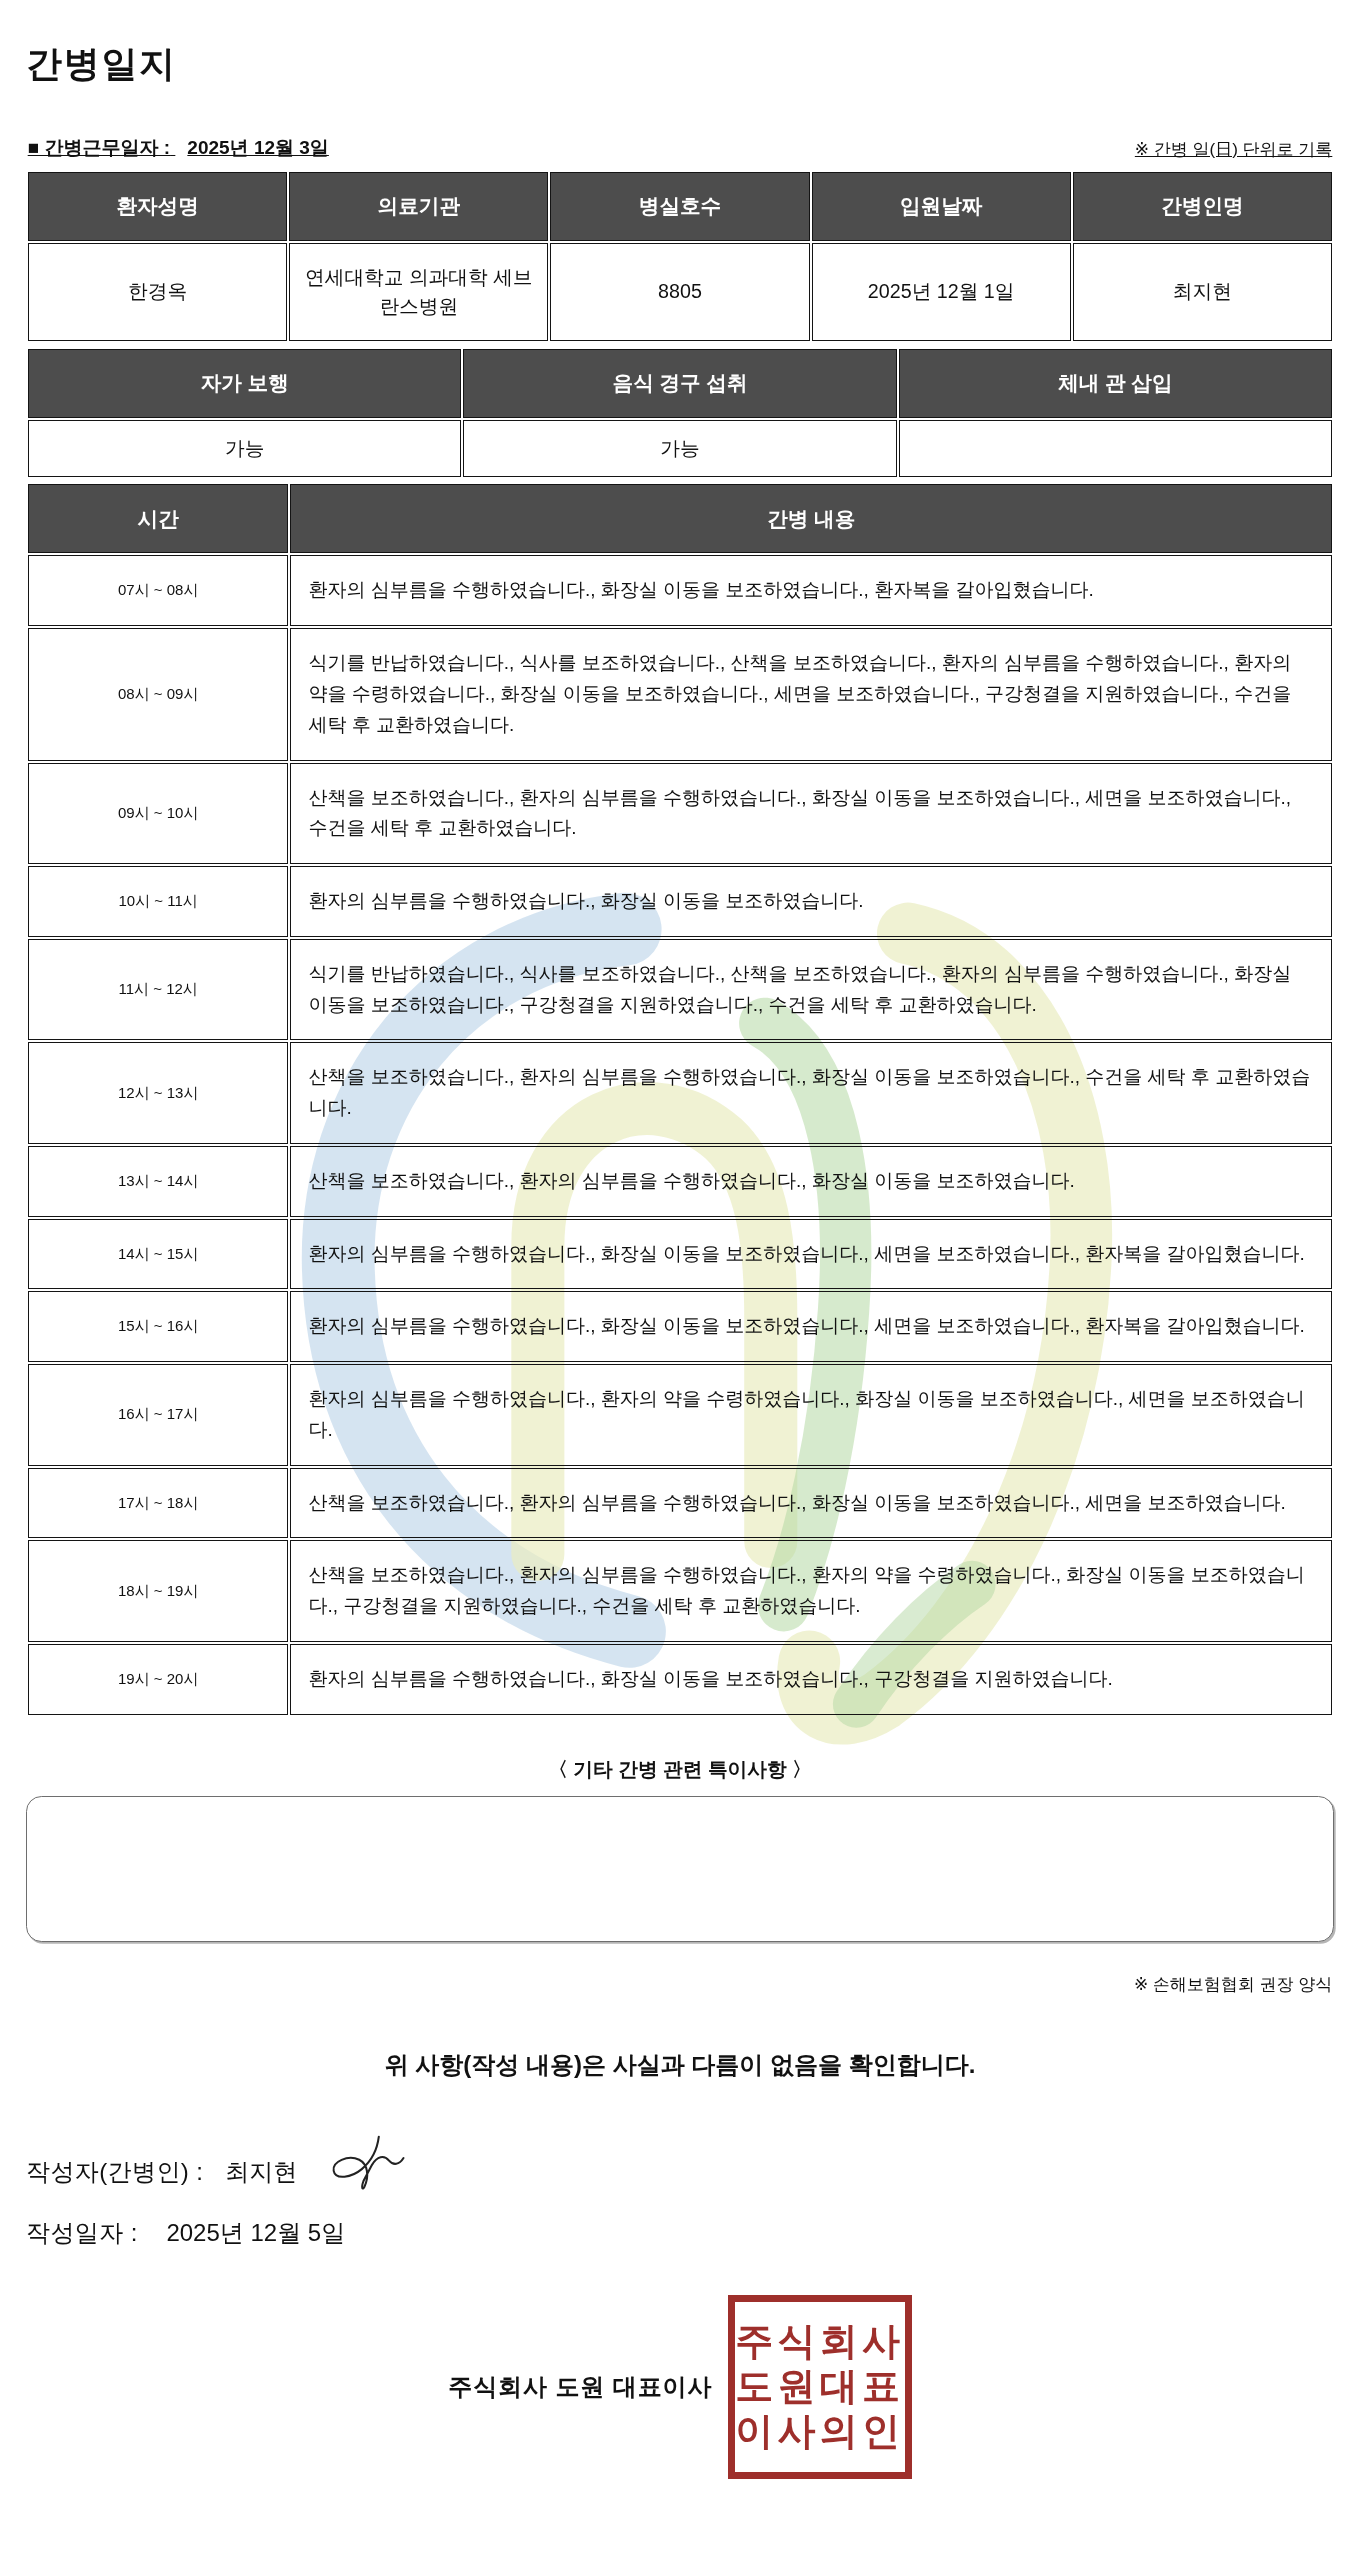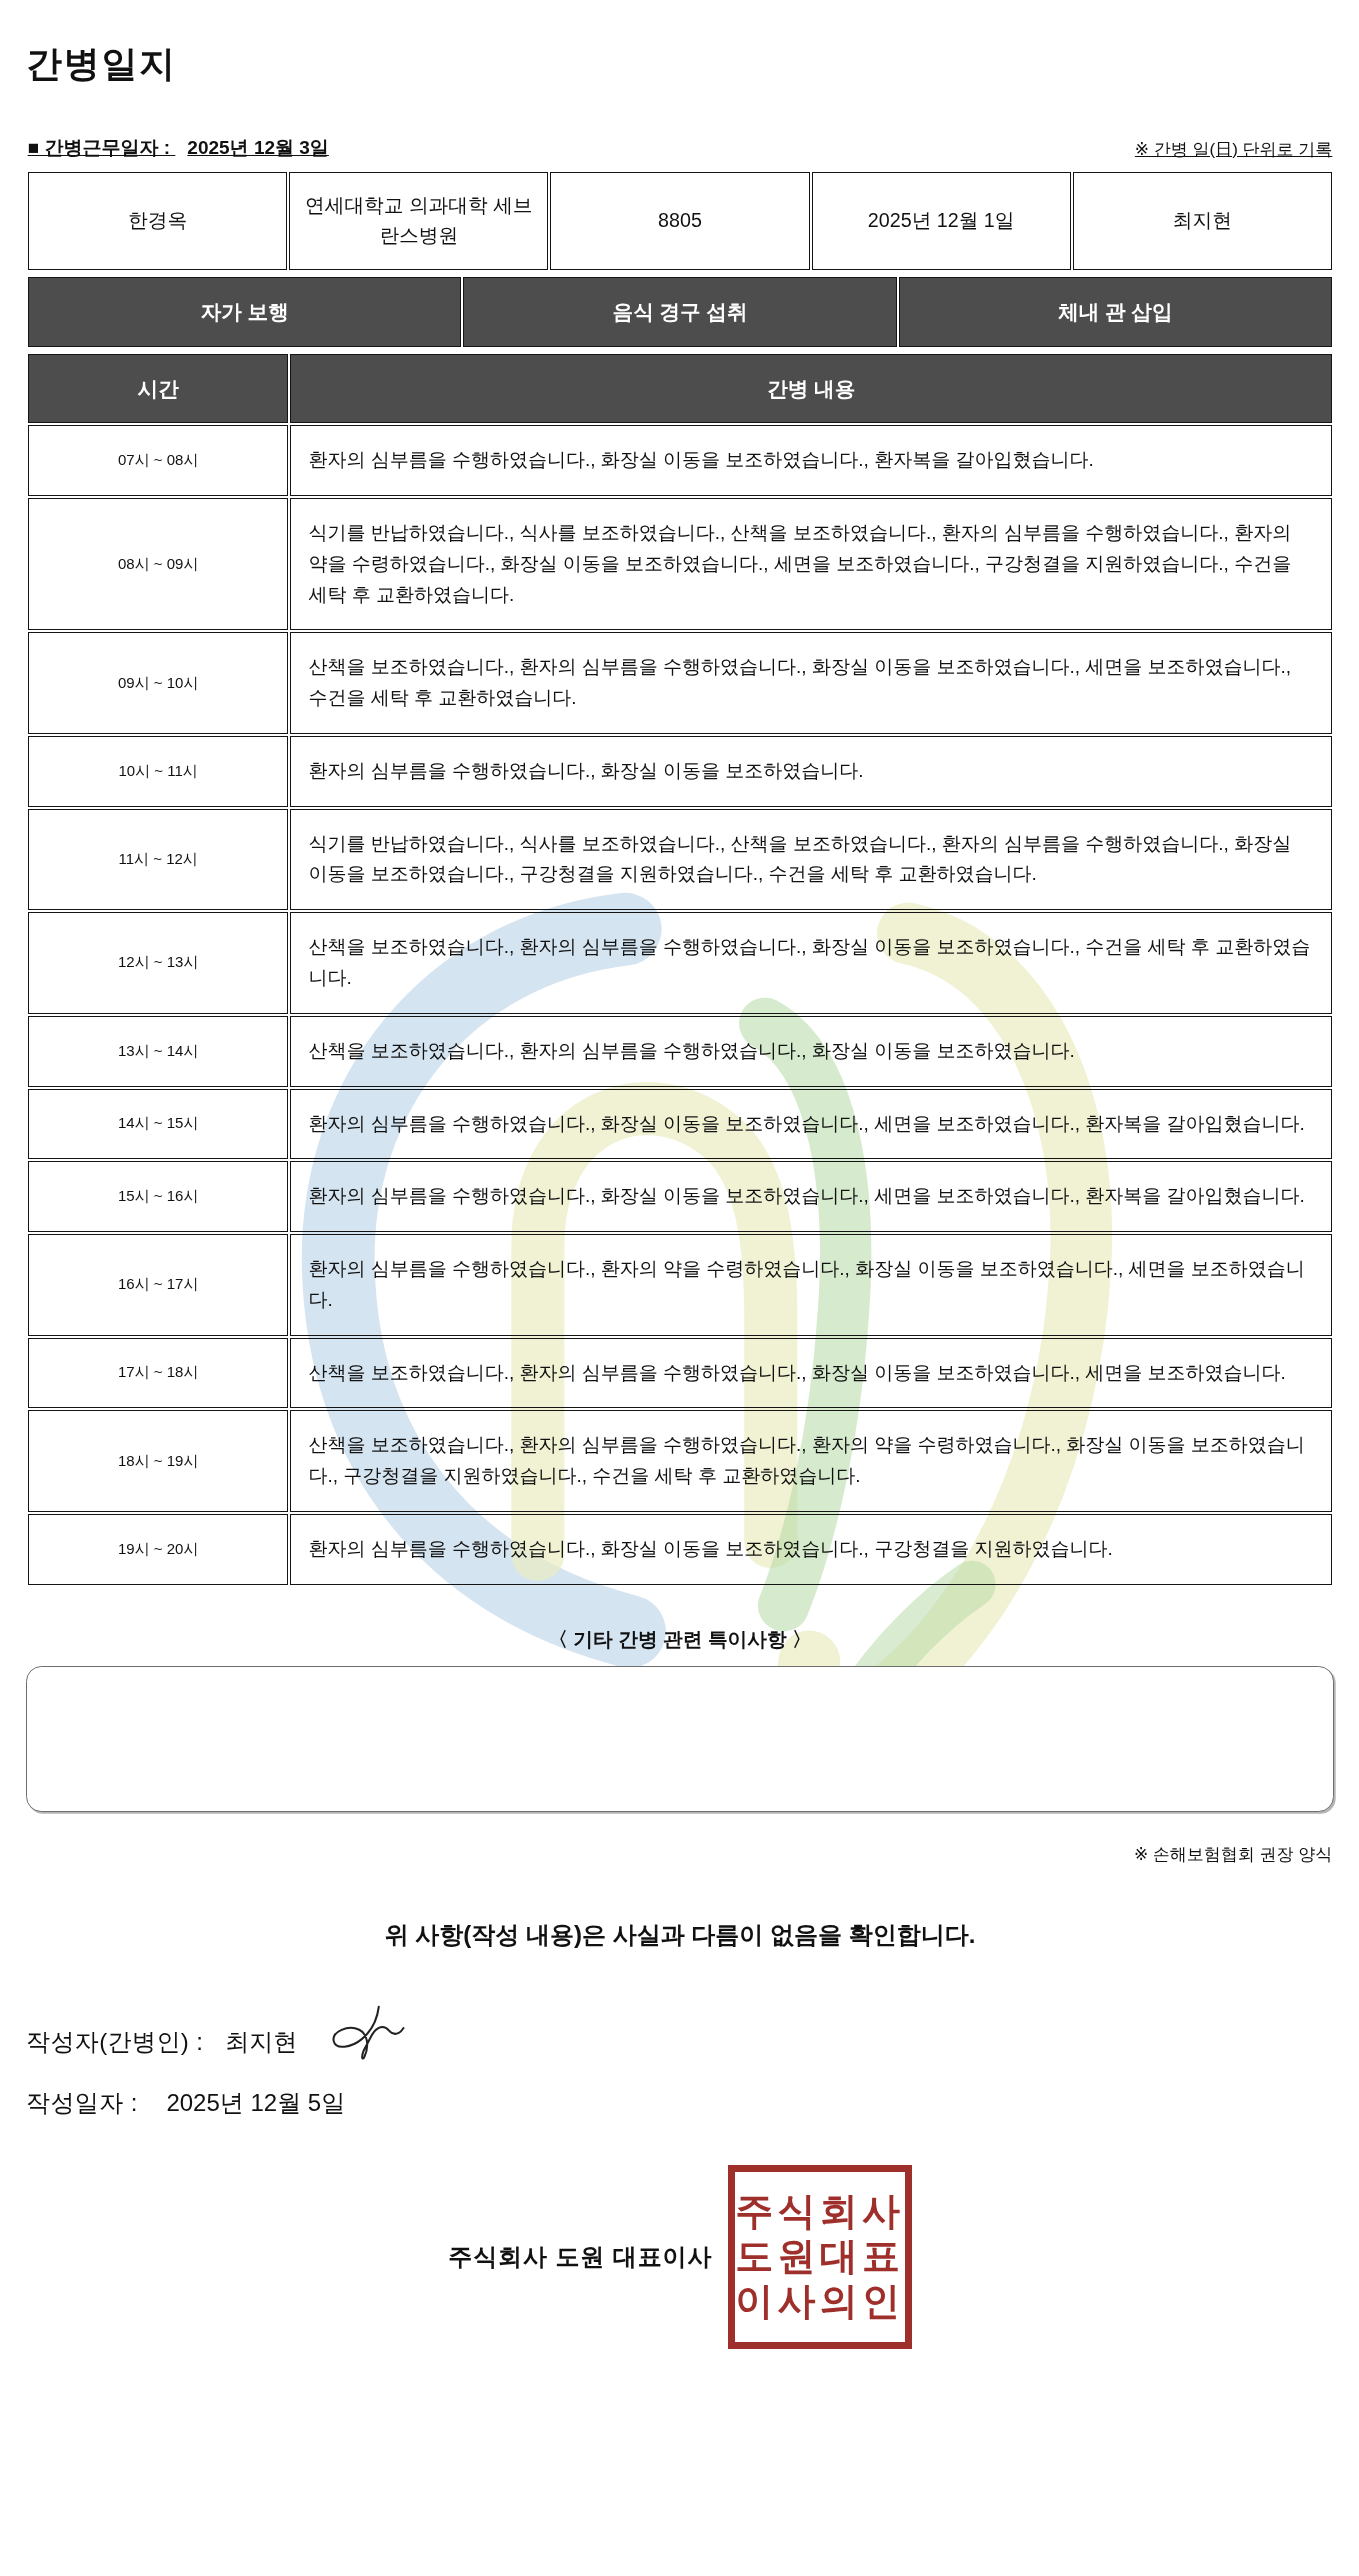--- a/index.html
+++ b/index.html
@@ -118,20 +118,31 @@
   <table class="grid t1">
     <colgroup>
         <col style="width:20%">
         <col style="width:20%">
         <col style="width:20%">
         <col style="width:20%">
         <col style="width:20%">
       </colgroup>
     <tbody>
       <tr>
+  <th>환자성명</th>
+
+  <th>의료기관</th>
+
+  <th>병실호수</th>
+
+  <th>입원날짜</th>
+
+  <th>간병인명</th>
+</tr>
+      <tr>
   <td>한경옥</td>
 
   <td>연세대학교 의과대학 세브란스병원</td>
 
   <td>8805</td>
 
   <td>2025년 12월 1일</td>
 
   <td>최지현</td>
 </tr>
@@ -145,20 +156,27 @@
         <col style="width:33.33%">
       </colgroup>
     <tbody>
       <tr>
   <th>자가 보행</th>
 
   <th>음식 경구 섭취</th>
 
   <th>체내 관 삽입</th>
 </tr>
+      <tr>
+  <td>가능</td>
+
+  <td>가능</td>
+
+  <td></td>
+</tr>
     </tbody>
   </table>
 
   <table class="grid t3">
     <colgroup>
         <col style="width:20%">
         <col style="width:80%">
       </colgroup>
     <tbody>
       <tr>

